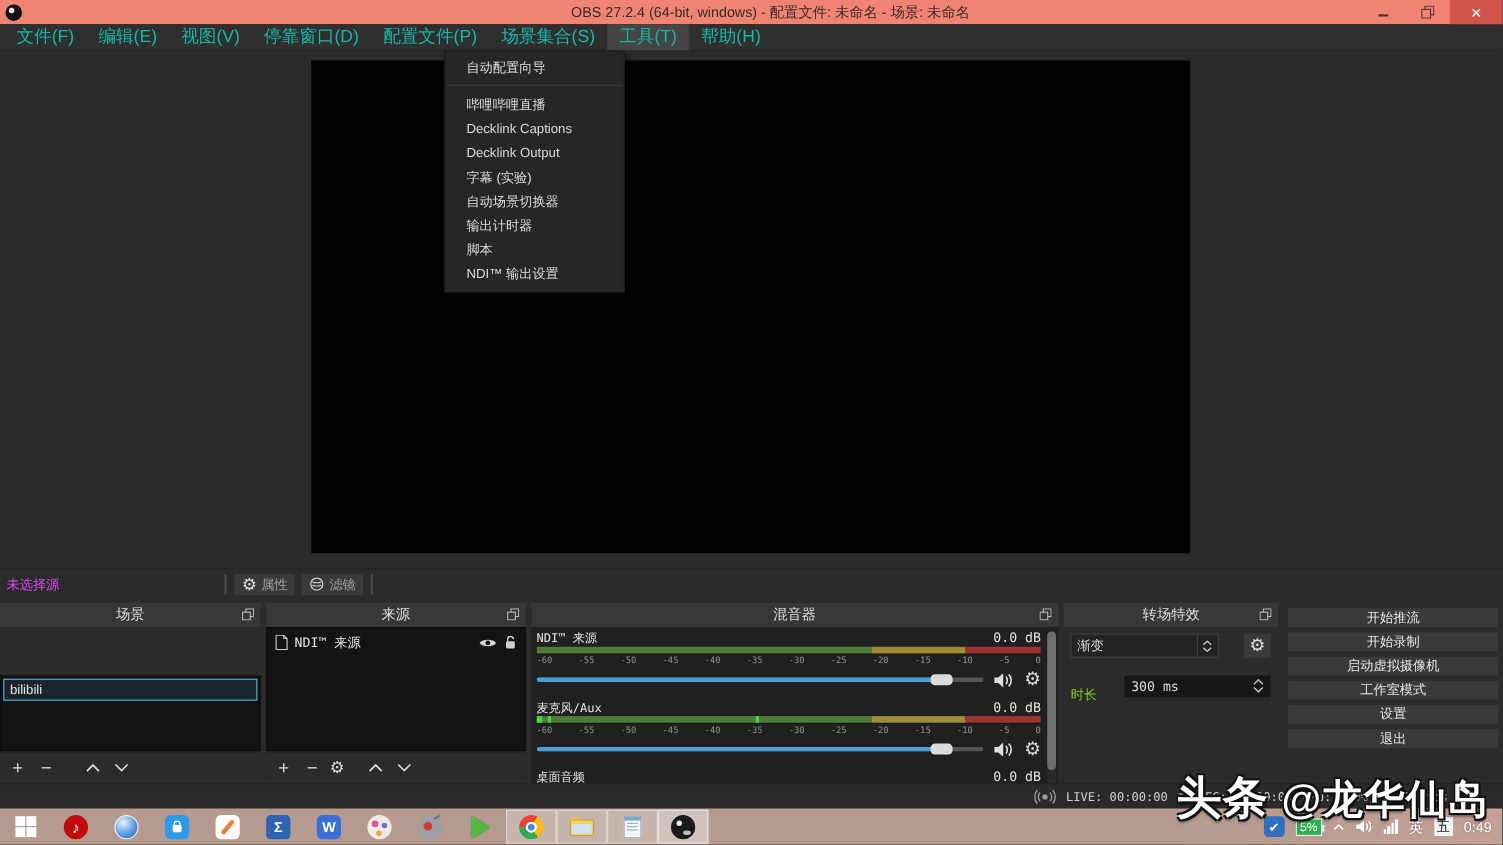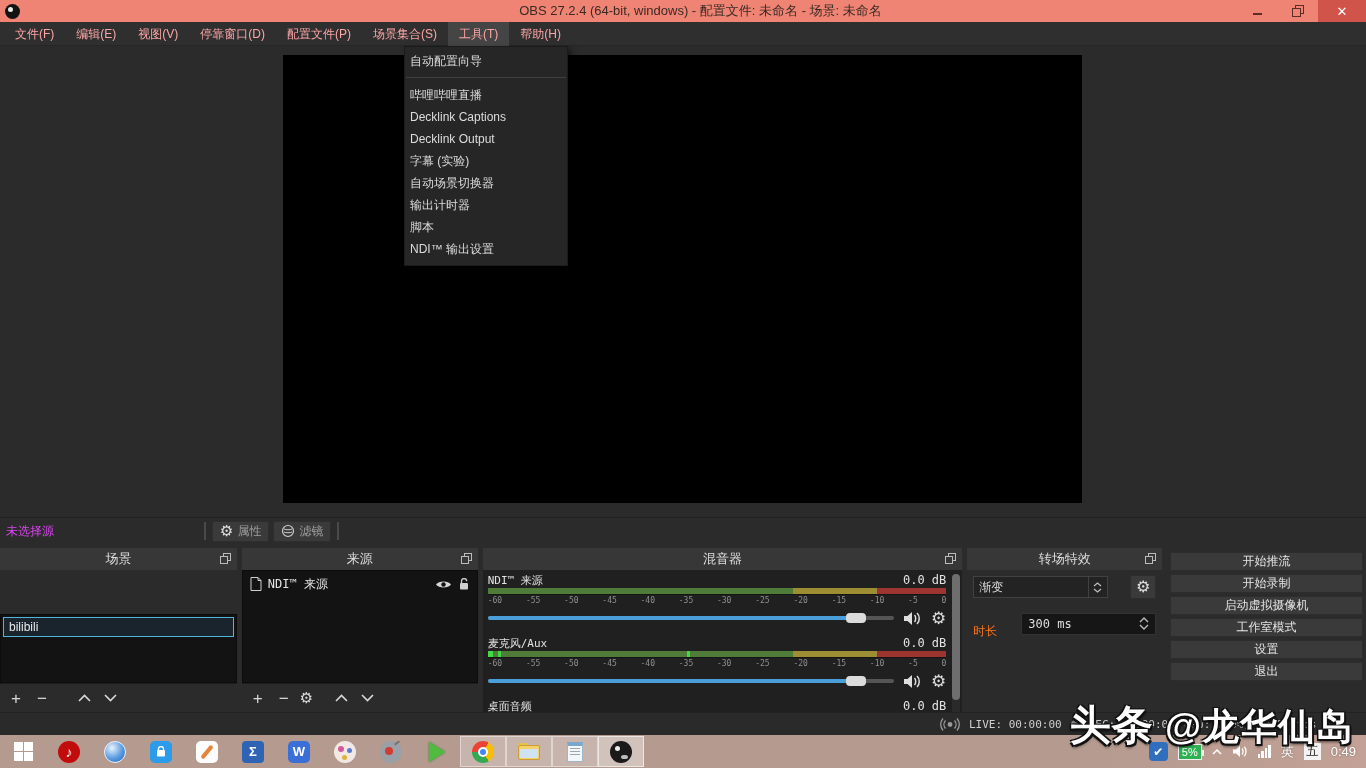--- a/index.html
+++ b/index.html
@@ -18,31 +18,31 @@
   .win-controls { margin-left:auto; display:flex; height:22px; z-index:2; }
   .win-btn { width:40px; height:22px; display:flex; align-items:center; justify-content:center;
     color:#5a2d26; font-size:12px; }
   .win-btn svg { display:block; }
   .win-close { width:48px; background:var(--close-bg,#d0544a); color:#fff; font-size:13px; }
 
   
   .menubar { position:absolute; left:0; top:22px; width:1366px; height:24px;
     background:var(--menubar-bg,#2f2f2f); display:flex; align-items:center; padding-left:4px;
     border-bottom:1px solid #262626; }
-  .menu-item { color:#fca5a5; font-size:12px; padding:0 11px; height:24px; line-height:24px; }
+  .menu-item { color:#14b8a6; font-size:16px; padding:0 11px; height:24px; line-height:24px; }
   .menu-item.active { background:#454545; }
 
   
   .main { position:absolute; left:0; top:46px; width:1366px; height:471px; background:#2b2b2b; }
   .canvas { position:absolute; left:283px; top:9px; width:799px; height:448px; background:#000; }
 
   
   .tools-menu { position:absolute; left:404px; top:46px; width:164px; background:#262626;
     border:1px solid #1b1b1b; box-shadow:3px 3px 6px rgba(0,0,0,.55); padding:3px 0 5px 0; z-index:10; }
-  .tmi { height:22px; line-height:22px; padding-left:5px; color:#dcdcdc; font-size:12px; white-space:nowrap; }
+  .tmi { height:22px; line-height:22px; padding-left:19px; color:#dcdcdc; font-size:12px; white-space:nowrap; }
   .tm-sep { height:1px; background:#3f3f3f; margin:5px 1px 6px 1px; }
 
   
   .src-toolbar { position:absolute; left:0; top:517px; width:1366px; height:27px; background:#2b2b2b;
     display:flex; align-items:center; border-top:1px solid #222; }
   .no-source { color:#d946ef; font-size:12px; padding-left:6px; width:200px; }
   .vsep { width:2px; height:18px; background:#4a4a4a; margin:0 4px; }
   .tb-btn { display:flex; align-items:center; gap:4px; height:21px; padding:0 7px; background:#3a3a3a;
     border:1px solid #2e2e2e; border-radius:2px; color:#9f9f9f; font-size:12px; margin:0 2px; }
   .tb-btn .gear-glyph { color:#e0e0e0; }
@@ -92,21 +92,21 @@
 
   
   .trans-body { padding:5px 6px; }
   .row { display:flex; align-items:center; gap:22px; margin-bottom:8px; }
   .combo { flex:1; height:22px; background:#232323; border:1px solid #414141; display:flex;
     align-items:center; color:#dedede; font-size:12px; padding:0 5px; }
   .combo .spin { margin-left:auto; display:flex; flex-direction:column; gap:1px; padding-left:4px;
     border-left:1px solid #414141; height:100%; justify-content:center; }
   .sq-btn { width:26px; height:24px; background:#3a3a3a; border:1px solid #2d2d2d;
     display:flex; align-items:center; justify-content:center; }
-  .dur-label { color:#f97316; font-size:12px; width:26px;margin-top:16px; }
+  .dur-label { color:#84cc16; font-size:12px; width:26px;margin-top:16px; }
   .num-input { flex:1; height:22px; background:#161616; border:1px solid #333; color:#dedede;
     font-size:12px; display:flex; align-items:center; padding:0 6px; font-family:"DejaVu Sans Mono", monospace; }
   .num-input .spin { margin-left:auto; display:flex; flex-direction:column; gap:1px; }
 
   
   .ctrl-body { padding:4px 3px; display:flex; flex-direction:column; gap:3px; }
   .ctrl-btn { height:19px; background:#3a3a3a; border:1px solid #2d2d2d; border-radius:1px;
     color:#e4e4e4; font-size:12px; display:flex; align-items:center; justify-content:center; }
 
   

